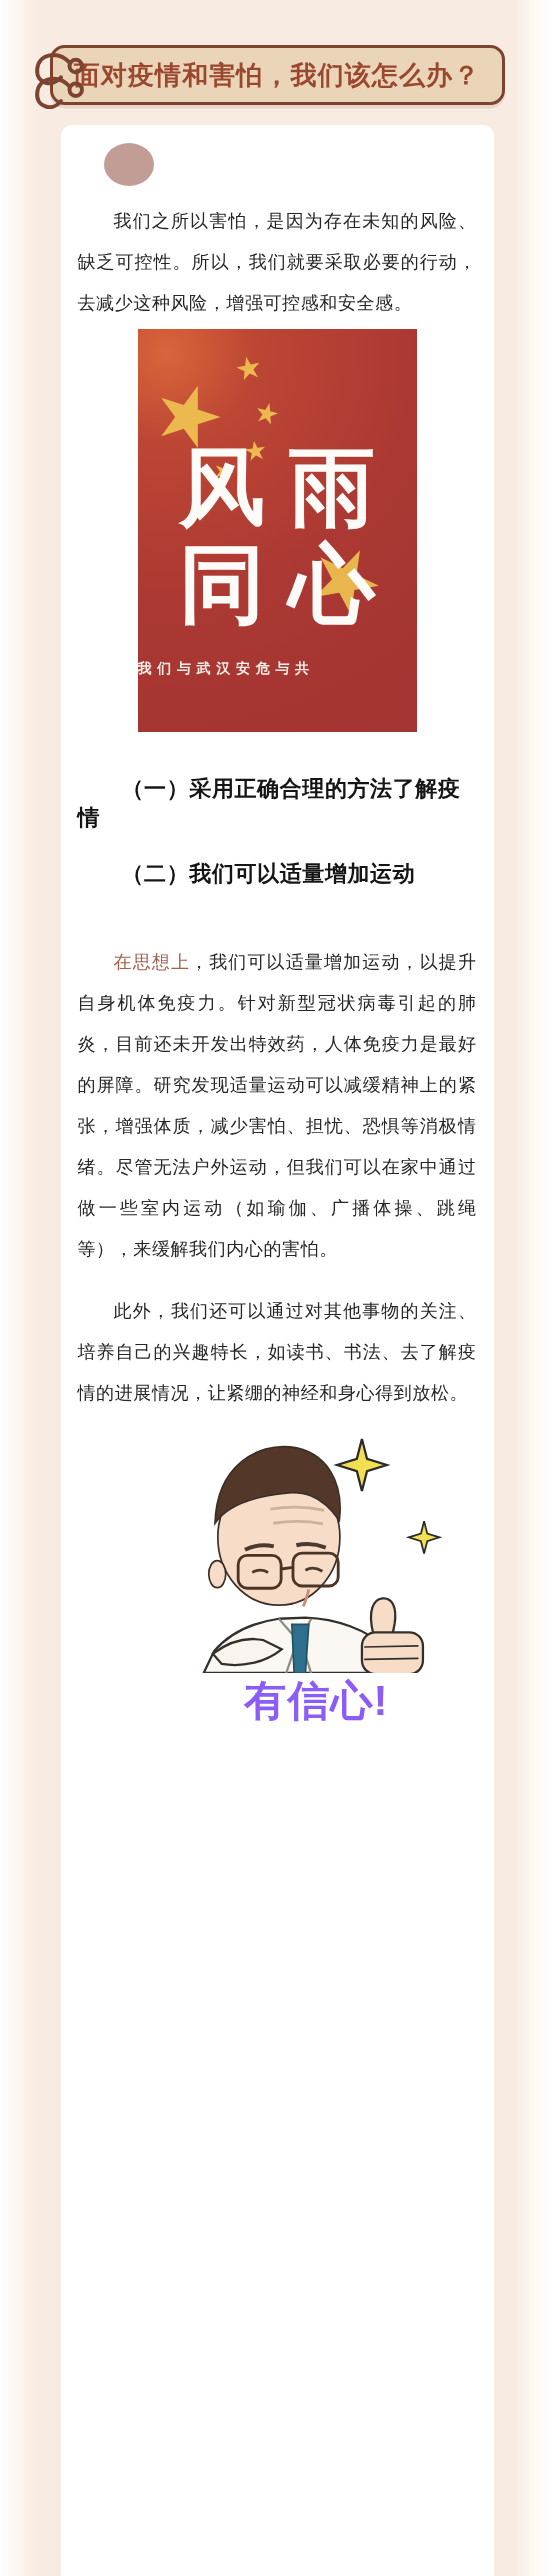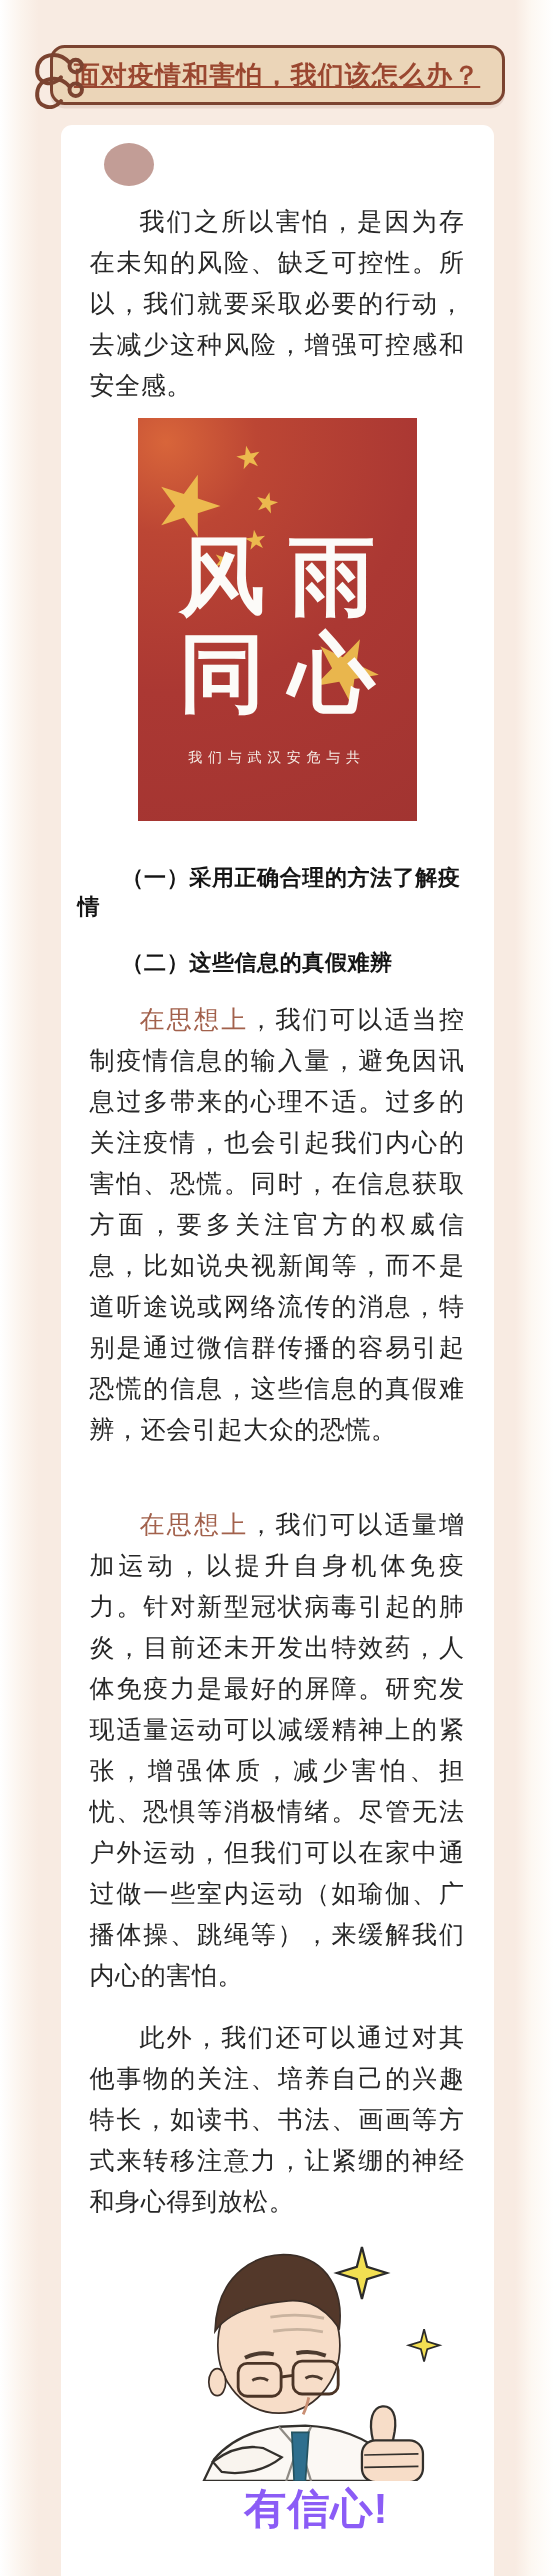--- a/index.html
+++ b/index.html
@@ -9,33 +9,33 @@
     background:linear-gradient(90deg,#ffffff 0%,#fbf3ec 4%,#f8ebe2 7%,#f8ebe2 93%,#fdf8f2 96%,#ffffff 100%);
   }
   
   .header-box{
     position:relative;width:449px;height:54px;margin:45px auto 0;
     background:#ebd5b8;border:3.4px solid #7b4330;border-radius:14.7px;
     display:flex;align-items:center;justify-content:center;
     box-shadow:0 3.4px 0 rgba(123,67,48,.12);
   }
   .header-title{
-    font-size:26px;font-weight:bold;color:#9a4730;letter-spacing:1.1px;white-space:nowrap;text-decoration:underline;
+    font-size:26px;font-weight:bold;color:#9a4730;letter-spacing:1.1px;white-space:nowrap;
   }
   .rings{position:absolute;left:-26px;top:1.1px;}
   
   .card{
     width:399px;margin:20.4px auto 0;background:#ffffff;border-radius:11.3px 11.3px 0 0;
     padding:9px 17px 0 17px;min-height:2449px;
   }
   .avatar{
     width:50px;height:43px;border-radius:50%;background:#c29d96;margin:9px 0 0 26px;
   }
   .para{
-    margin:12px;font-size:25px;line-height:41px;color:#262626;
+    margin:0;font-size:18px;line-height:41px;color:#262626;
     text-align:justify;text-indent:2em;letter-spacing:0.6px;
   }
   .p1{margin-top:14.7px;}
   .p2{margin-top:25px;}
   .p3{margin-top:21.5px;}
   .p4{margin-top:54px;}
   .p5{margin-top:21.5px;}
   .hl{color:#a2614c;}
   .sec-heading{
     margin:42px 0 0 0;font-size:22px;line-height:29px;font-weight:bold;color:#151515;
@@ -51,22 +51,22 @@
   .poster-chars{
     position:absolute;top:111px;left:50%;transform:translateX(-50%);
     display:grid;grid-template-columns:repeat(2,100px);column-gap:10.2px;row-gap:2.3px;
     text-align:center;z-index:2;
   }
   .poster-char{
     font-size:86px;line-height:95px;font-weight:bold;color:#fcfbf8;
     font-family:"Liberation Sans","DejaVu Sans",sans-serif;
   }
   .poster-tagline{
-    position:absolute;bottom:54px;width:100%;text-align:center;z-index:2;
-    font-size:14px;letter-spacing:5.7px;color:#f6efe8;font-weight:normal;
+    position:absolute;bottom:54px;width:100%;z-index:2;
+    font-size:14px;letter-spacing:5.7px;color:#f6efe8;font-weight:bold;
   }
   .gold-star{position:absolute;z-index:1;}
   
   .cartoon{width:308px;margin:16px 0 0 85px;text-align:center;}
   .cartoon-caption{
     margin-top:3.4px;font-size:42px;line-height:45px;font-weight:800;color:#8b5cf6;letter-spacing:1.1px;
   }
 </style>
 </head>
 <body>
@@ -107,27 +107,26 @@
         <span class="poster-char">雨</span>
         <span class="poster-char">同</span>
         <span class="poster-char">心</span>
       </div>
       <div class="poster-tagline">我们与武汉安危与共</div>
     </div>
 
     <h2 class="sec-heading">（一）采用正确合理的方法了解疫情</h2>
 
 
-    <h2 class="sec-heading second">（二）这些信息的真假难辨</h2>
+    <h2 class="sec-heading second">（二）我们可以适量增加运动</h2>
 
-    <p class="para p3"><span class="hl">在思想上</span><span>，我们可以适当控制疫情信息的输入量，避免因讯息过多带来的心理不适。过多的关注疫情，也会引起我们内心的害怕、恐慌。同时，在信息获取方面，要多关注官方的权威信息，比如说央视新闻等，而不是道听途说或网络流传的消息，特别是通过微信群传播的容易引起恐慌的信息，这些信息的真假难辨，还会引起大众的恐慌。</span></p>
 
     <p class="para p4"><span class="hl">在思想上</span><span>，我们可以适量增加运动，以提升自身机体免疫力。针对新型冠状病毒引起的肺炎，目前还未开发出特效药，人体免疫力是最好的屏障。研究发现适量运动可以减缓精神上的紧张，增强体质，减少害怕、担忧、恐惧等消极情绪。尽管无法户外运动，但我们可以在家中通过做一些室内运动（如瑜伽、广播体操、跳绳等），来缓解我们内心的害怕。</span></p>
 
-    <p class="para p5">此外，我们还可以通过对其他事物的关注、培养自己的兴趣特长，如读书、书法、画画等方式来转移注意力，让紧绷的神经和身心得到放松。</p>
+    <p class="para p5">此外，我们还可以通过对其他事物的关注、培养自己的兴趣特长，如读书、书法、去了解疫情的进展情况，让紧绷的神经和身心得到放松。</p>
 
     <div class="cartoon">
       <svg width="308" height="243" viewBox="0 0 545 430">
 
         <g>
           <path d="M0,-46 L9,-11 44,0 9,11 0,46 -9,11 -44,0 -9,-11 Z" transform="translate(352,62)" fill="#f2df52" stroke="#2a2a2a" stroke-width="4"></path>
           <path d="M0,-46 L9,-11 44,0 9,11 0,46 -9,11 -44,0 -9,-11 Z" transform="translate(462,190) scale(0.62)" fill="#f2df52" stroke="#2a2a2a" stroke-width="5"></path>
         </g>
 
         <ellipse cx="205" cy="190" rx="108" ry="120" fill="#f7ddc8" stroke="#3b2e27" stroke-width="3"></ellipse>

